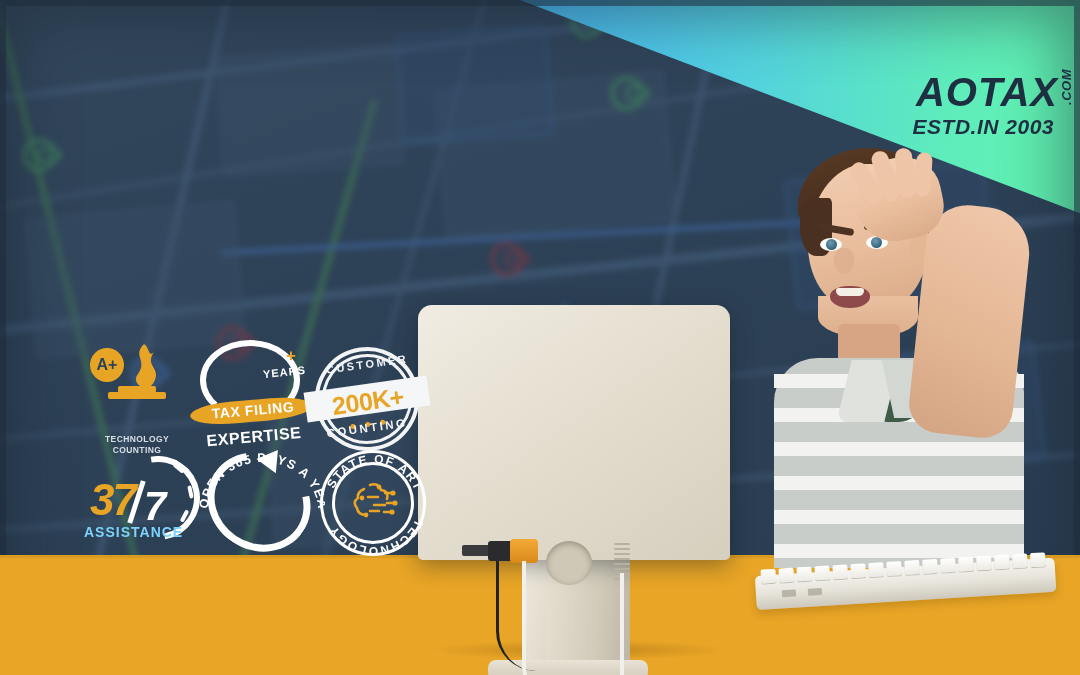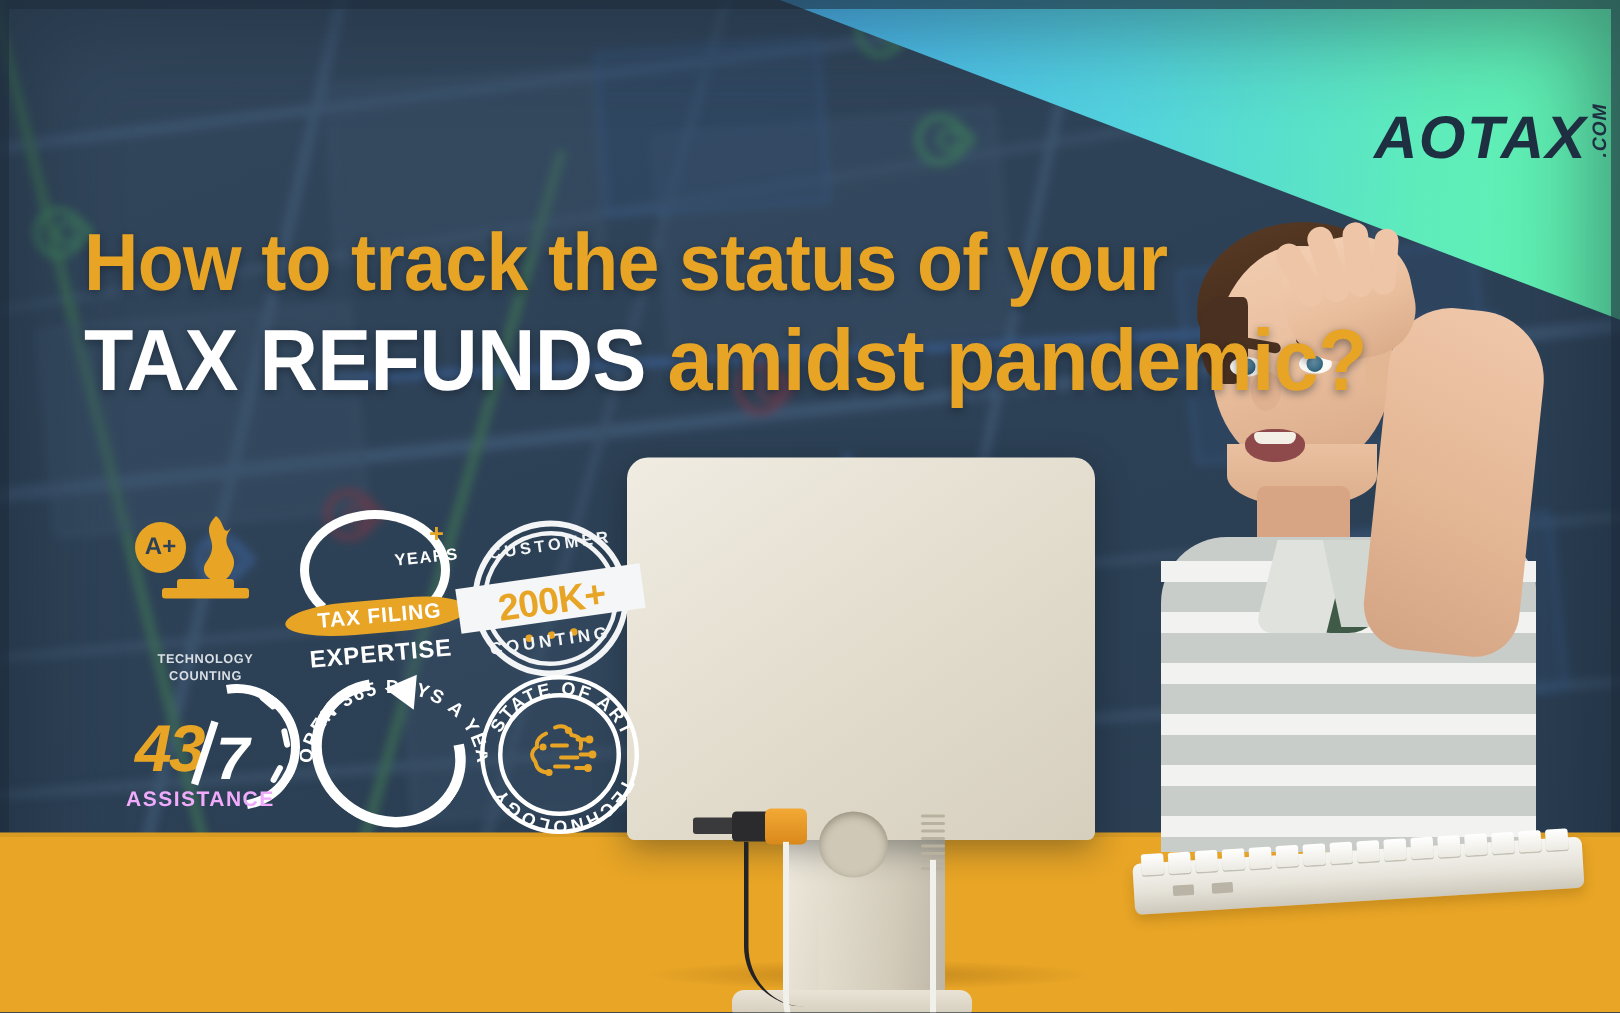--- a/index.html
+++ b/index.html
@@ -151,21 +151,21 @@
   .a247 { left:0px; top:118px; width:118px; height:96px; }
   .a247-circ { position:absolute; left:28px; top:0px; width:84px; height:84px;
                border:6px solid #fff; border-radius:50%; border-left-color:transparent;
                border-bottom-color:transparent; transform:rotate(35deg); }
   .a247-24 { position:absolute; left:2px; top:22px; color:#e8a525; font-size:44px;
              font-weight:bold; font-style:italic; line-height:1; letter-spacing:-2px; }
   .a247-7 { position:absolute; left:56px; top:30px; color:#fff; font-size:40px;
             font-weight:bold; font-style:italic; line-height:1; }
   .a247-slash { position:absolute; left:46px; top:24px; width:5px; height:44px;
                 background:#fff; transform:rotate(18deg); }
-  .a247-txt { position:absolute; left:-4px; top:68px; width:120px; color:#f0abfc;
+  .a247-txt { position:absolute; left:-4px; top:68px; width:120px; color:#7dd3fc;
               font-size:14px; font-weight:bold; letter-spacing:1px; }
   .tick { position:absolute; width:13px; height:4px; background:#fff; border-radius:2px; }
 
   
   .d365 { left:112px; top:114px; width:125px; height:104px; }
   .d365-arrow { position:absolute; left:6px; top:2px; width:106px; height:96px;
                 border:7px solid #fff; border-radius:50%; border-top-color:transparent;
                 transform:rotate(34deg); }
   .d365-head { position:absolute; left:60px; top:-4px; width:0; height:0;
                border-left:12px solid transparent; border-right:12px solid transparent;
@@ -330,29 +330,23 @@
     </div>
   </div>
 
   <div class="wedge-inner"></div>
 
   <div class="logo">
     <div class="logo-main">
       <span>AOTAX</span>
       <span class="logo-com">.COM</span>
     </div>
-  </div>
-
-  <div class="headline">
-    <div class="hl-line gold">How to track the status of your</div>
-    <div class="hl-line hl-line2">
-      <span class="white">TAX REFUNDS</span>
-      <span class="gold">amidst pandemic?</span>
-    </div>
-  </div>
+    <div class="logo-sub">ESTD.IN 2003</div>
+  </div>
+
 
   <div class="badges">
 
     <div class="badge bbb">
       <div class="bbb-aplus">A+</div>
       <svg class="bbb-torch" width="50" height="52" viewBox="0 0 50 52">
         <path d="M26 0 C14 12 30 16 20 30 C12 40 30 50 36 38 C44 24 26 22 36 8 C30 14 32 4 26 0 Z" fill="#e8a525"></path>
       </svg>
       <div class="bbb-base2"></div>
       <div class="bbb-base"></div>
@@ -380,21 +374,21 @@
       <div class="stamp-num">200K+</div>
       <div class="dots d2"><span></span><span></span><span></span></div>
       <div class="stamp-bot">COUNTING</div>
     </div>
 
     <div class="badge a247">
       <div class="a247-circ"></div>
       <div class="tick" style="left:84px; top:10px; transform:rotate(40deg);"></div>
       <div class="tick" style="left:96px; top:34px; transform:rotate(78deg);"></div>
       <div class="tick" style="left:90px; top:58px; transform:rotate(118deg);"></div>
-      <div class="a247-24">43</div>
+      <div class="a247-24">37</div>
       <div class="a247-slash"></div>
       <div class="a247-7">7</div>
       <div class="a247-txt">ASSISTANCE</div>
     </div>
 
     <div class="badge d365">
       <div class="d365-arrow"></div>
       <div class="d365-head"></div>
       <svg class="d365-ring-txt" width="125" height="104" viewBox="0 0 125 104">
         <defs>

